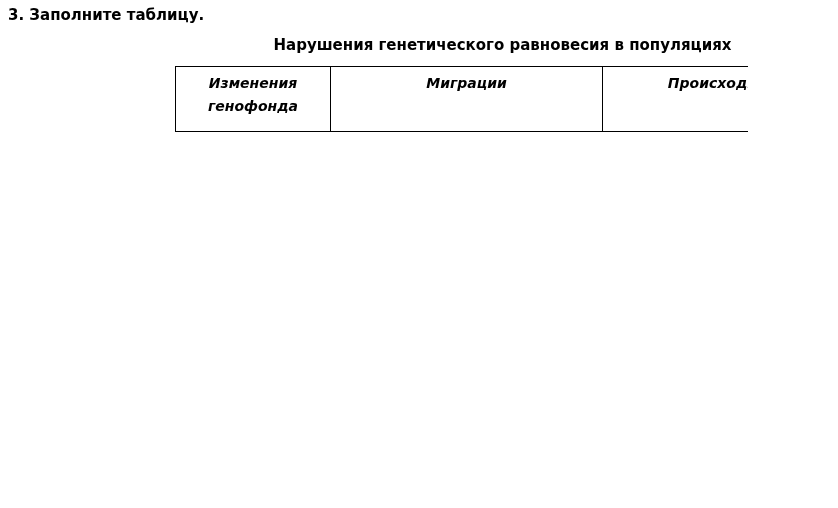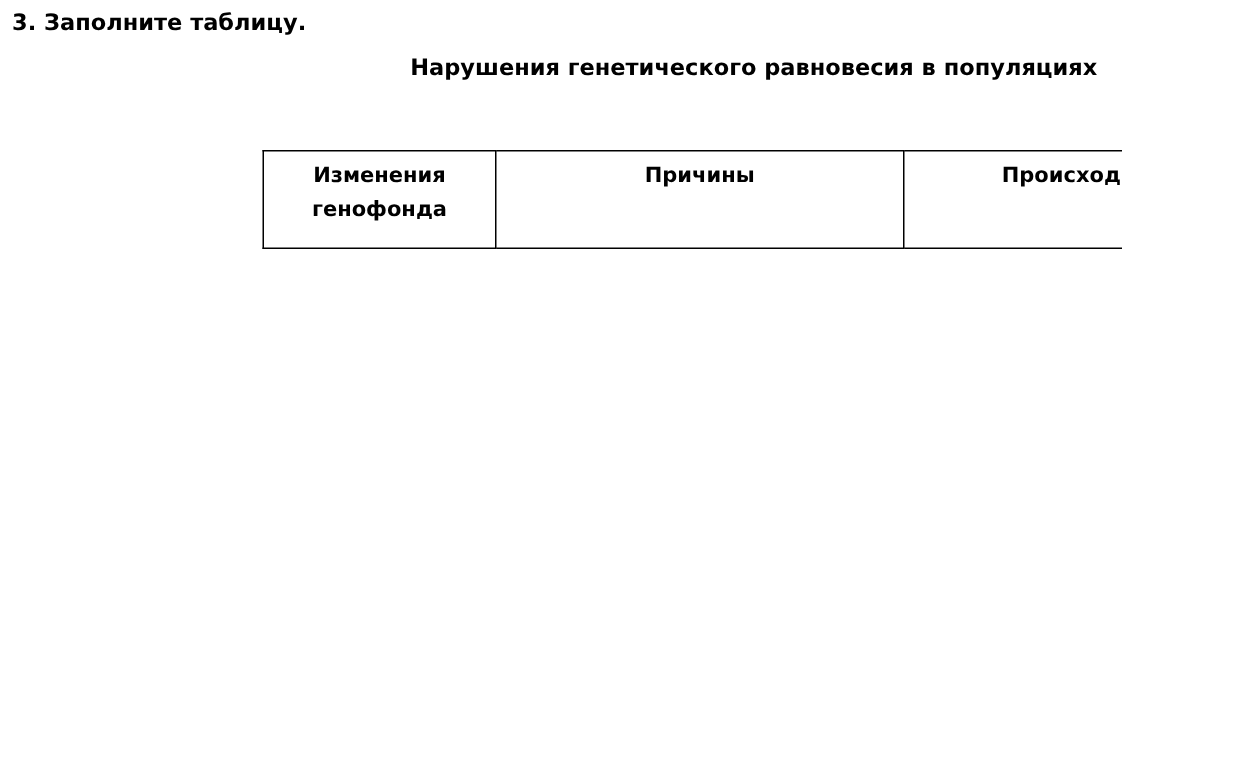--- a/index.html
+++ b/index.html
@@ -29,24 +29,25 @@
     left: 175px;
     top: 36px;
     width: 655px;
     text-align: center;
     font-size: 15px;
     font-weight: bold;
   }
   table.gene-table {
     position: absolute;
     left: 175px;
-    top: 100px;
+    top: 66px;
     border-collapse: collapse;
     table-layout: fixed;
     width: 655px;
+    font-style: italic;
   }
   table.gene-table th,
   table.gene-table td {
     border: 1px solid #000000;
     vertical-align: top;
     padding: 5px 8px;
     font-size: 14px;
     line-height: 23px;
     overflow: hidden;
   }
@@ -76,21 +77,21 @@
 
   <table class="gene-table">
     <colgroup>
       <col class="col-changes">
       <col class="col-causes">
       <col class="col-effects">
     </colgroup>
     <tbody>
       <tr class="header-row">
         <th>Изменения генофонда</th>
-        <th>Причины</th>
+        <th>Миграции</th>
         <th>Происходит</th>
       </tr>
 
 
     </tbody>
   </table>
 
 </div>
 
 </body></html>

